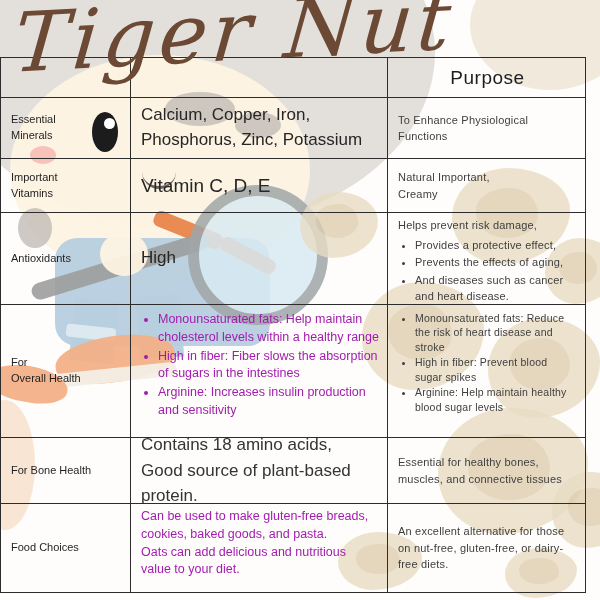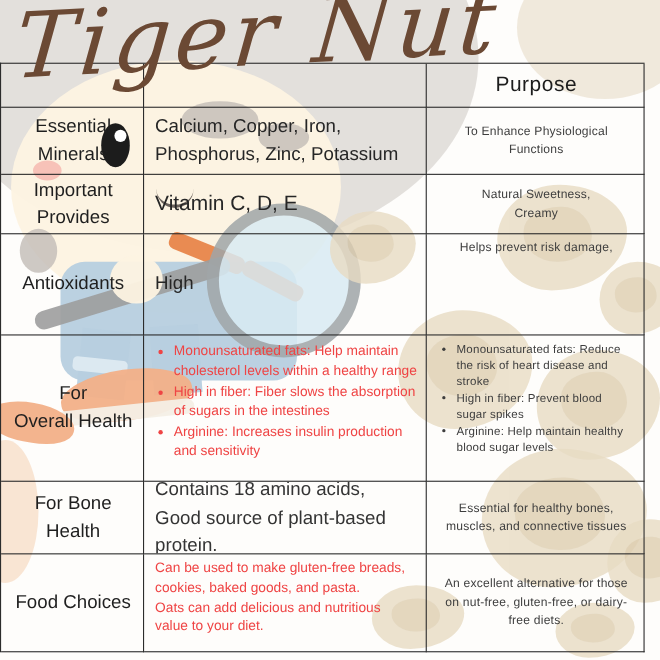--- a/index.html
+++ b/index.html
@@ -41,26 +41,26 @@
   
   .table{position:absolute;left:0;top:57px;width:585px;height:535px;z-index:1;
          display:grid;grid-template-columns:130px 257px 198px;
          grid-template-rows:40px 61px 54px 92px 133px 66px 89px;
          border-left:1.5px solid #2c2c2c;border-top:1.5px solid #2c2c2c;}
   .cell{border-right:1.5px solid #2c2c2c;border-bottom:1.5px solid #2c2c2c;
         box-sizing:border-box;display:flex;flex-direction:column;justify-content:center;
         padding:4px 8px 4px 10px;overflow:hidden;}
   .cell.top{justify-content:flex-start;}
   .header-purpose{align-items:center;font-size:19px;color:#1d1d1d;letter-spacing:.5px;}
-  .label{font-size:17px;color:#1f1f1f;white-space:pre-line;line-height:1.45;text-align:center;}
+  .label{font-size:11px;color:#1f1f1f;white-space:pre-line;line-height:1.45;}
   .content-lg{font-size:17px;color:#262626;white-space:pre-line;line-height:1.45;}
   .content-xl{font-size:19px;color:#262626;}
   .content-md{font-size:17px;color:#343434;white-space:pre-line;line-height:1.5;}
-  .content-sm{font-size:12.5px;color:#ef4444;white-space:pre-line;line-height:1.42;}
-  .purpose-sm{font-size:11px;color:#3e3e3e;line-height:1.5;letter-spacing:.2px;text-align:center;}
+  .content-sm{font-size:12.5px;color:#a21caf;white-space:pre-line;line-height:1.42;}
+  .purpose-sm{font-size:11px;color:#3e3e3e;line-height:1.5;letter-spacing:.2px;}
   .purpose-xs{font-size:10.5px;color:#3e3e3e;line-height:1.38;letter-spacing:.2px;}
   ul.bullets{margin:1px 0 0 0;padding-left:17px;}
   ul.bullets li{margin:1px 0;}
   .intro{margin:0 0 1px 0;}
 </style>
 </head>
 <body>
 
 <div class="bg">
   <div class="shape hair-circle"></div>
@@ -133,38 +133,43 @@
   <div class="cell">
       <span class="content-lg">Calcium, Copper, Iron,
 Phosphorus, Zinc, Potassium</span>
     </div>
   <div class="cell">
       <span class="purpose-sm">To Enhance Physiological Functions</span>
     </div>
 
   <div class="cell">
       <span class="label">Important
-Provides</span>
+Vitamins</span>
     </div>
   <div class="cell">
       <span class="content-xl">Vitamin C, D, E</span>
     </div>
   <div class="cell">
-      <span class="purpose-sm" style="white-space:pre-line;">Natural Sweetness,
+      <span class="purpose-sm" style="white-space:pre-line;">Natural Important,
 Creamy</span>
     </div>
 
   <div class="cell">
       <span class="label">Antioxidants</span>
     </div>
   <div class="cell">
       <span class="content-lg">High</span>
     </div>
   <div class="cell top">
     <div class="purpose-sm intro">Helps prevent risk damage,</div>
+    <ul class="bullets purpose-sm">
+        <li>Provides a protective effect,</li>
+        <li>Prevents the effects of aging,</li>
+        <li>And diseases such as cancer and heart disease.</li>
+      </ul>
   </div>
 
   <div class="cell">
       <span class="label">For
 Overall Health</span>
     </div>
   <div class="cell top">
     <ul class="bullets content-sm"><li>Monounsaturated fats: Help maintain cholesterol levels within a healthy range</li><li>High in fiber: Fiber slows the absorption of sugars in the intestines</li><li>Arginine: Increases insulin production and sensitivity</li></ul>
   </div>
   <div class="cell top">

